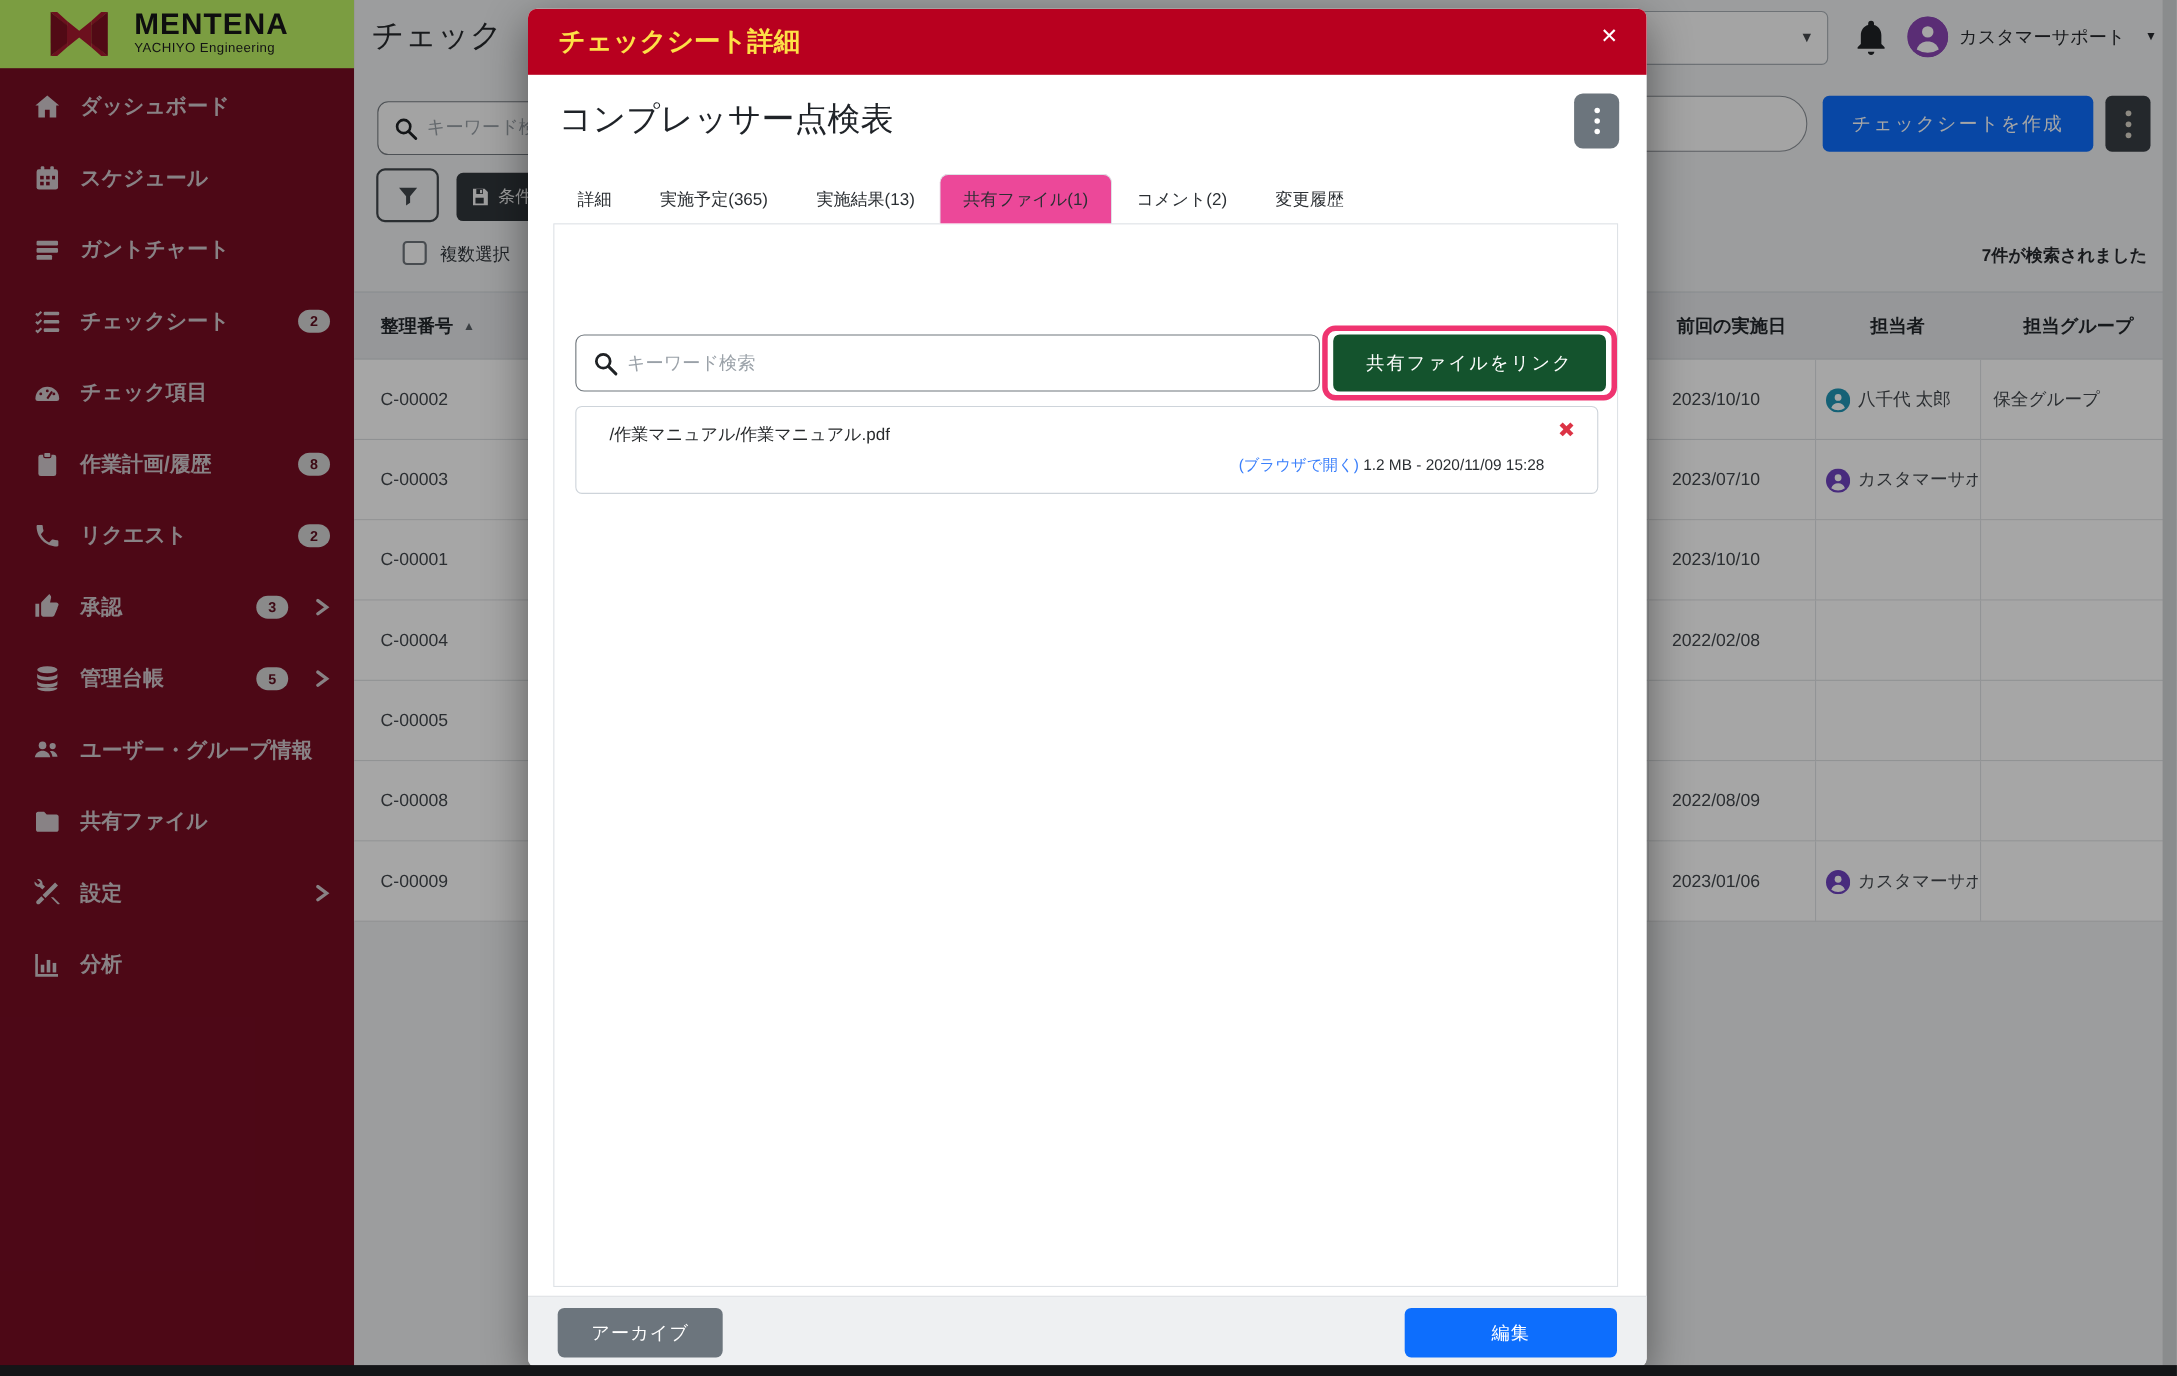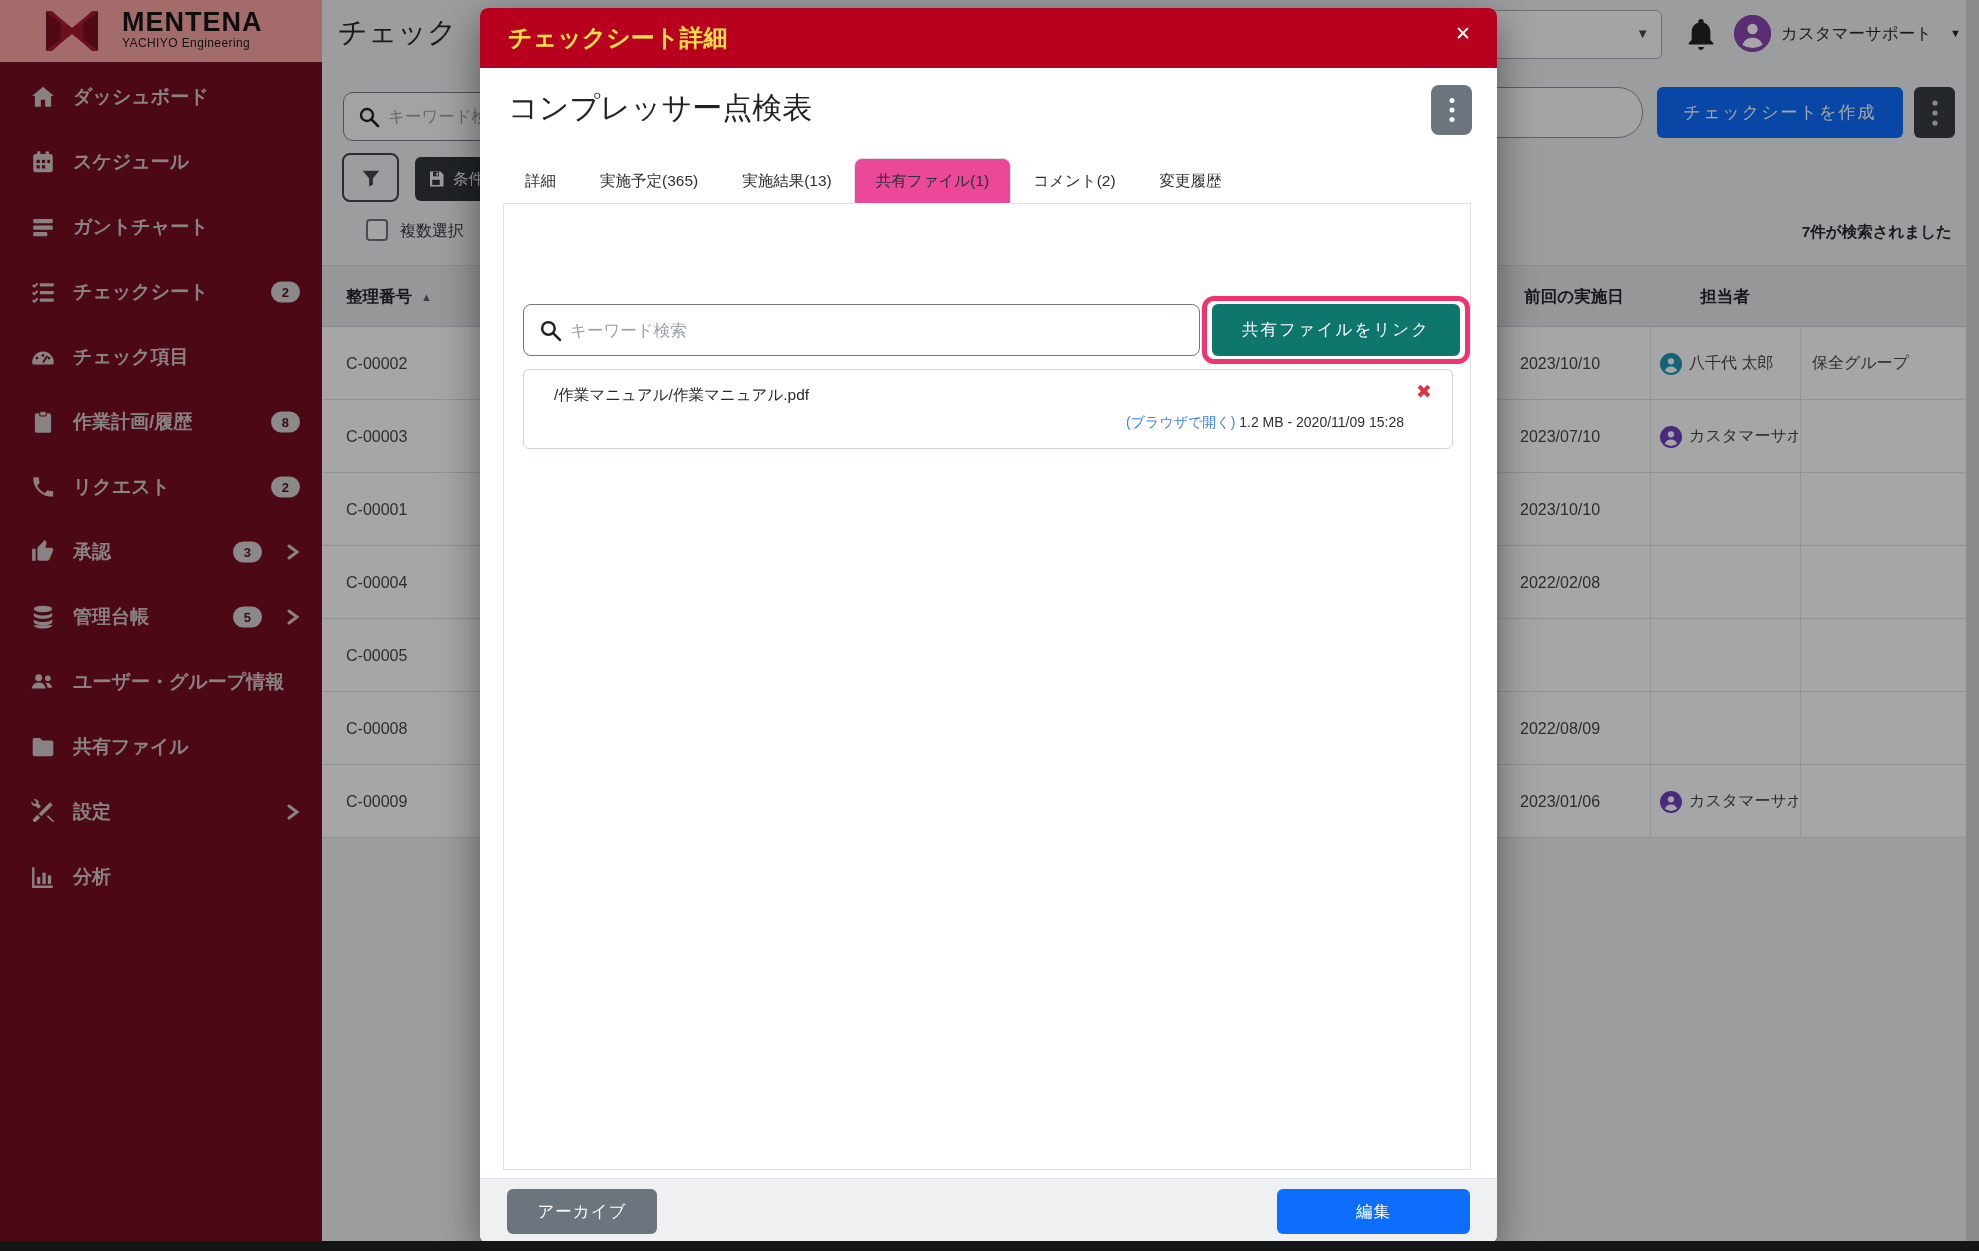--- a/index.html
+++ b/index.html
@@ -2,21 +2,21 @@
 <html><head>
 <meta charset="utf-8">
 <style>
   * { margin:0; padding:0; box-sizing:border-box; }
   html,body { background:#888; }
   body { font-family:"Liberation Sans","DejaVu Sans",sans-serif; }
   #app { position:relative; width:1979px; height:1251px; overflow:hidden; background:#f0f1f3; }
 
   
   .sidebar { position:absolute; left:0; top:0; width:322px; height:1251px; background:#770d23; z-index:1; }
-  .logo-band { position:relative; height:62px; background:#fca5a5; }
+  .logo-band { position:relative; height:62px; background:#bef264; }
   .logo-mark { position:absolute; left:45px; top:10px; }
   .logo-text { position:absolute; left:122px; top:8px; }
   .logo-name { font-size:27px; font-weight:800; color:#161618; letter-spacing:1px; line-height:28px; }
   .logo-sub { font-size:12px; font-weight:400; color:#1d1d1f; letter-spacing:.4px; }
   .close-row { position:relative; height:70px; background:#560617; display:flex; align-items:center; padding-left:30px; }
   .close-label { color:#e5dde0; font-size:17px; font-weight:700; letter-spacing:1.5px; margin-left:22px; }
   .nav { padding-top:2px; }
   .nav-item { position:relative; height:65px; display:flex; align-items:center; padding-left:30px; cursor:pointer; }
   .nav-icon { width:26px; height:26px; flex:0 0 26px; }
   .nav-label { color:#d2c8cc; font-size:19px; font-weight:600; margin-left:17px; white-space:nowrap; }
@@ -113,21 +113,21 @@
 
   .m-search { position:absolute; left:19px; top:100px; width:677px; height:52px; border:1px solid #6f767c;
               border-radius:8px; background:#fff; }
   .m-search input { position:absolute; left:46px; top:0; width:600px; height:100%; border:none; outline:none;
                     background:transparent; font-size:16.5px; color:#32373c; font-family:inherit; }
   .m-search input::placeholder { color:#9aa1a8; opacity:1; }
   .m-search .mag { position:absolute; left:15px; top:14px; }
 
   .link-highlight { position:absolute; left:698px; top:92px; width:268px; height:68px; border:5px solid #ef3470;
                     border-radius:12px; }
-  .link-btn { position:absolute; left:708px; top:100px; width:248px; height:52px; background:#0f766e; border:none;
+  .link-btn { position:absolute; left:708px; top:100px; width:248px; height:52px; background:#14532d; border:none;
               border-radius:6px; color:#fff; font-size:16.5px; letter-spacing:2px; cursor:pointer; font-family:inherit; }
 
   .file-card { position:absolute; left:19px; top:165px; width:930px; height:80px; border:1px solid #ced4da; border-radius:6px; }
   .file-path { position:absolute; left:30px; top:15px; font-size:15.5px; color:#26292b; }
   .file-remove { position:absolute; right:20px; top:10px; font-size:19px; font-weight:700; color:#dc3345; cursor:pointer; }
   .file-meta { position:absolute; right:48px; top:44px; font-size:14px; color:#2b2f33; white-space:nowrap; }
   .file-meta .open-link { color:#3a7ffb; cursor:pointer; }
 
   .modal-footer { position:absolute; left:0; top:1170px; width:1017px; height:65px; background:#eef0f2; border-top:1px solid #e0e3e6; }
   .archive-btn { position:absolute; left:27px; top:10px; width:150px; height:45px; background:#6c757d; border:none;
@@ -397,20 +397,21 @@
     <span class="chk-label">複数選択</span>
     <span class="result-count">7件が検索されました</span>
 
     <div class="tbl-header">
       <div class="th th-id">
         <span>整理番号</span>
         <span class="sort-caret">▲</span>
       </div>
       <div class="th th-date">前回の実施日</div>
       <div class="th th-assignee">担当者</div>
+      <div class="th th-group">担当グループ</div>
     </div>
 
     <div class="tbl-rows">
 
       <div class="row">
         <span class="vsep vs1"></span>
           <span class="vsep vs2"></span>
           <span class="vsep vs3"></span>
         <span class="cell c-id">C-00002</span>
         <span class="cell c-date">2023/10/10</span>

